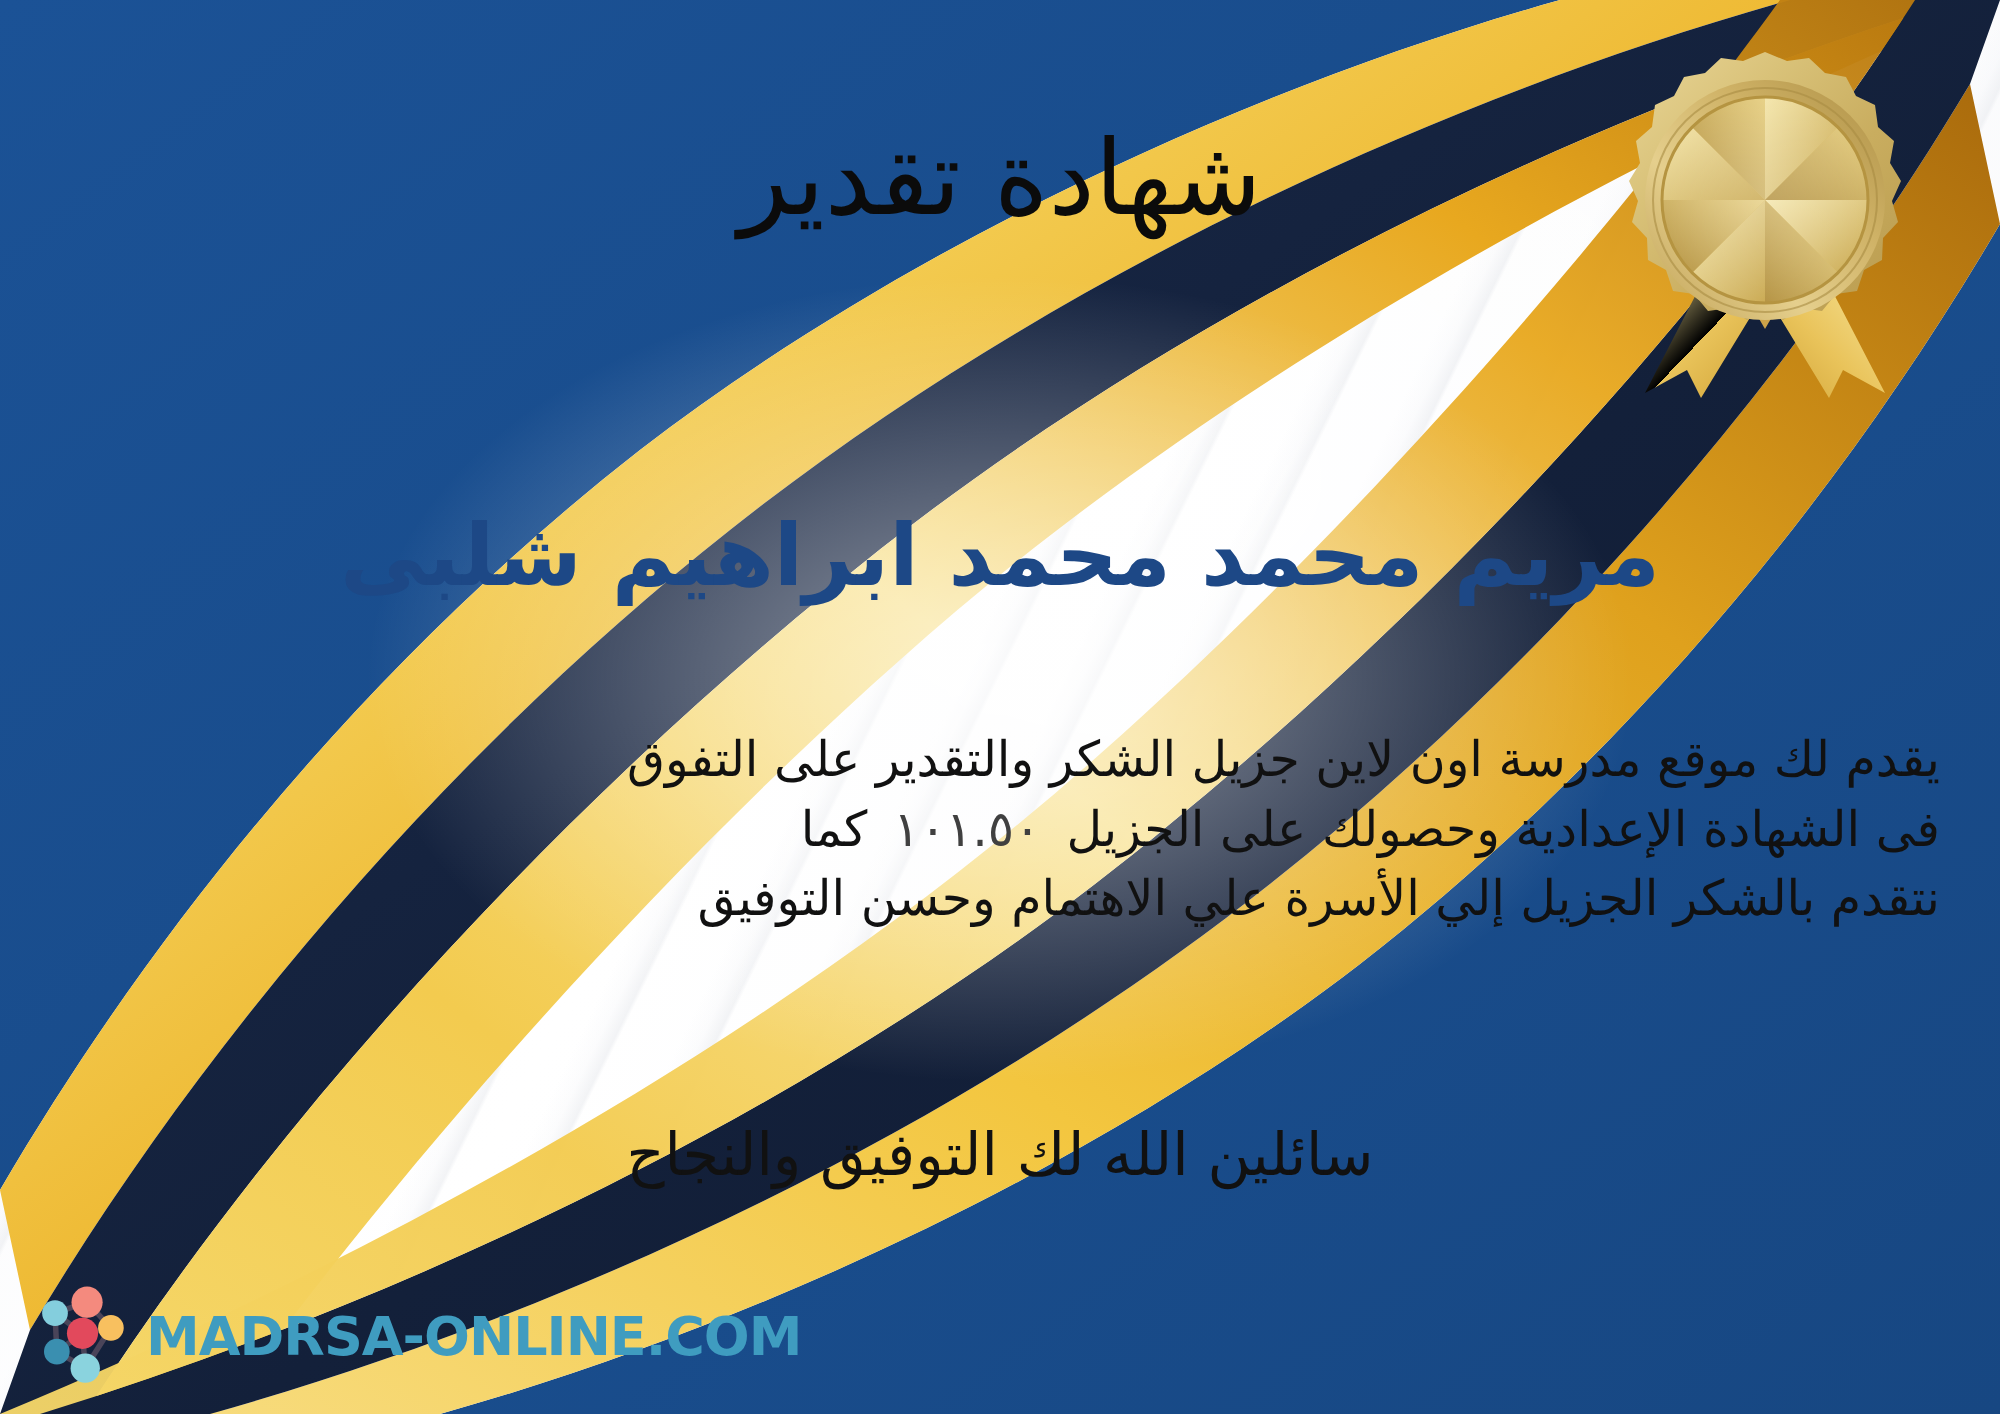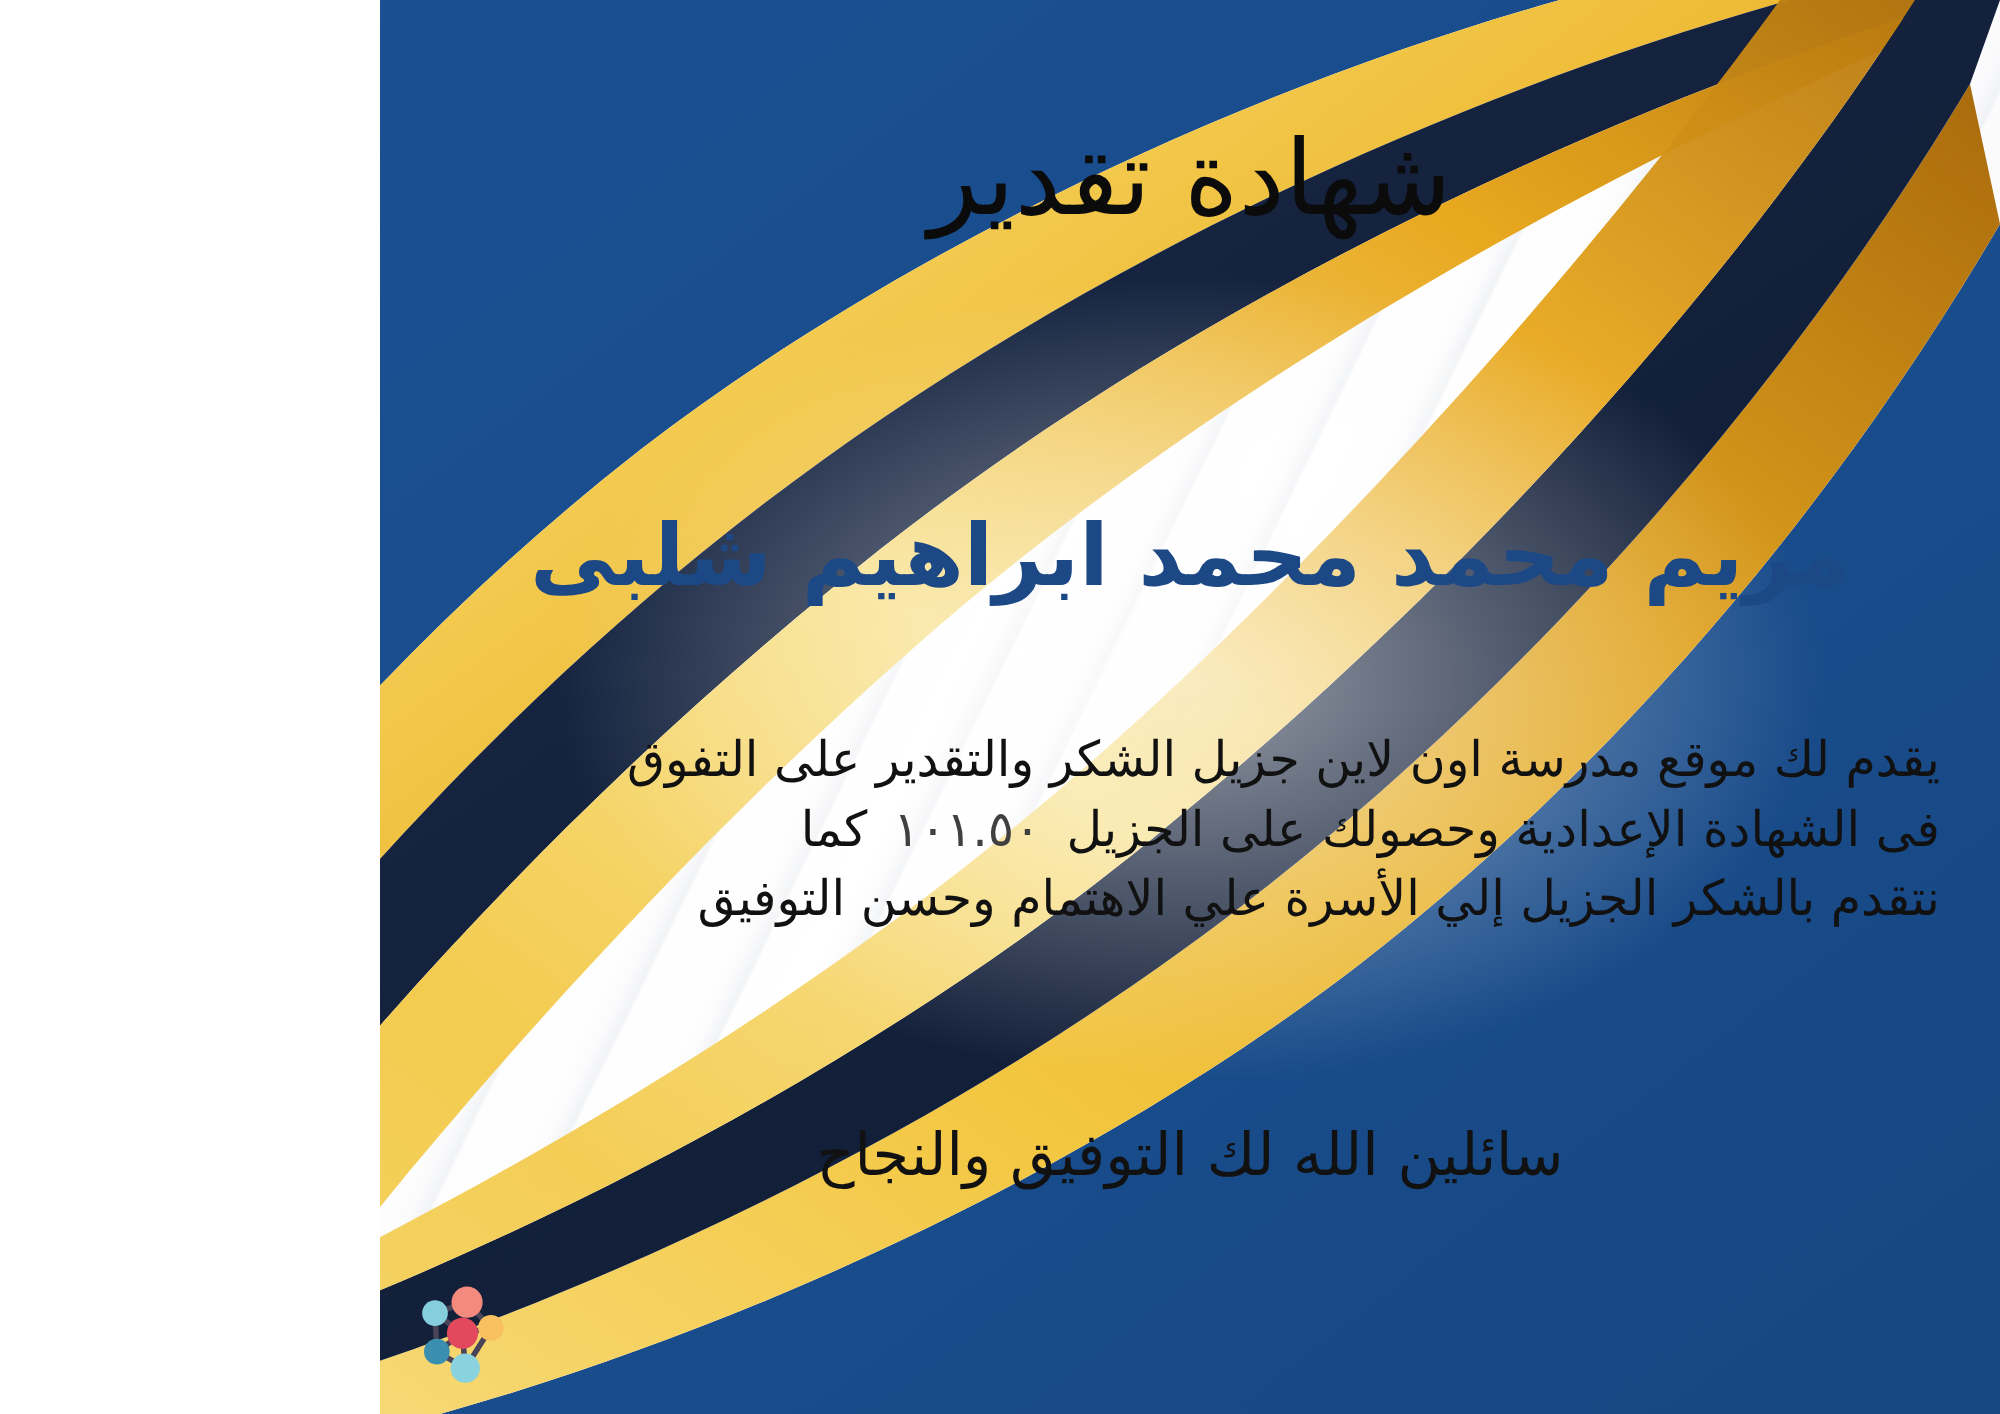--- a/index.html
+++ b/index.html
@@ -3,21 +3,21 @@
 <meta charset="utf-8">
 <title>شهادة تقدير</title>
 <style>
   html, body {
     margin: 0;
     padding: 0;
     background: #ffffff;
   }
   #certificate {
     position: relative;
-    width: 1620px;
+    width: 2000px;
     height: 1414px;
     overflow: hidden;
     background: #ffffff;
     font-family: "DejaVu Sans", "Liberation Sans", sans-serif;
   }
 
   
   .paper-texture {
     position: absolute;
     inset: 0;
@@ -330,17 +330,18 @@
           </g>
           <circle cx="71" cy="22" r="17" fill="#f48a7e"></circle>
           <circle cx="36" cy="34" r="14" fill="#84cedd"></circle>
           <circle cx="66" cy="56" r="17" fill="#e2495c"></circle>
           <circle cx="97" cy="50" r="14" fill="#f8c05f"></circle>
           <circle cx="38" cy="76" r="14" fill="#3a8fb0"></circle>
           <circle cx="69" cy="94" r="16" fill="#8ad3de"></circle>
         </svg>
       </div>
       <div class="brand-words">
+        <div class="brand-en">MADRSA-ONLINE.COM</div>
       </div>
     </div>
 
   </div>
 </div>
 
 </body></html>

